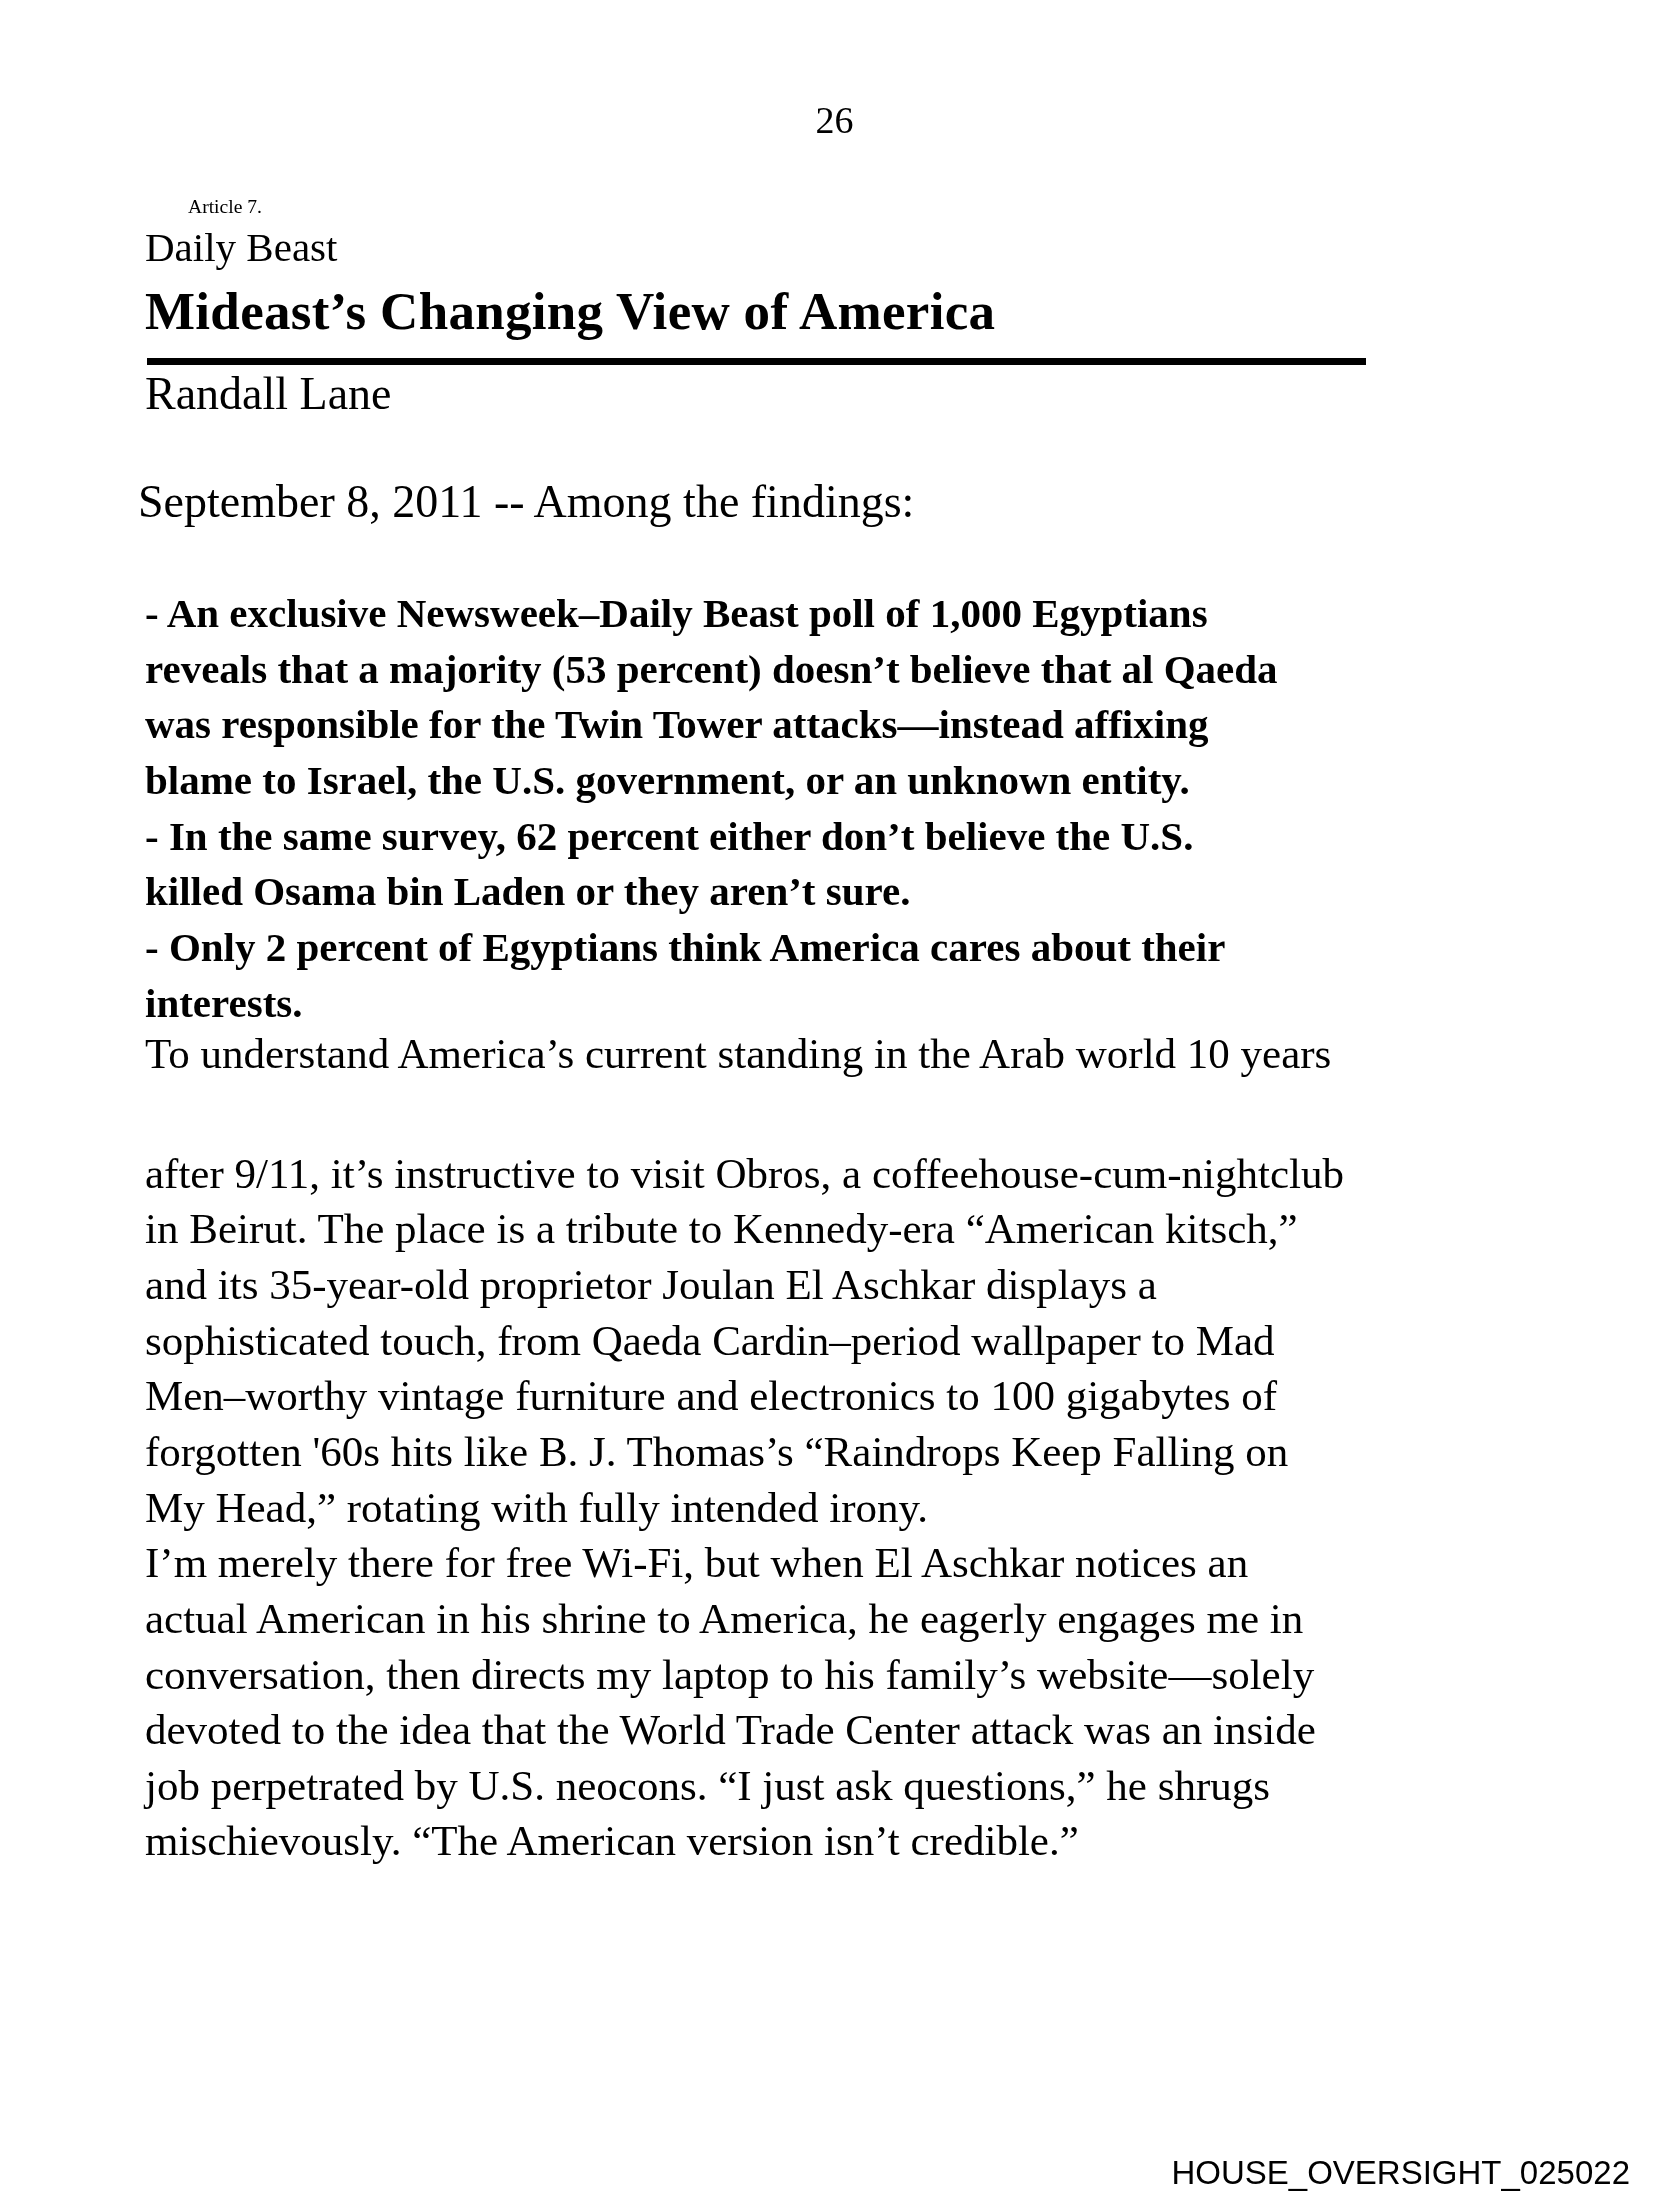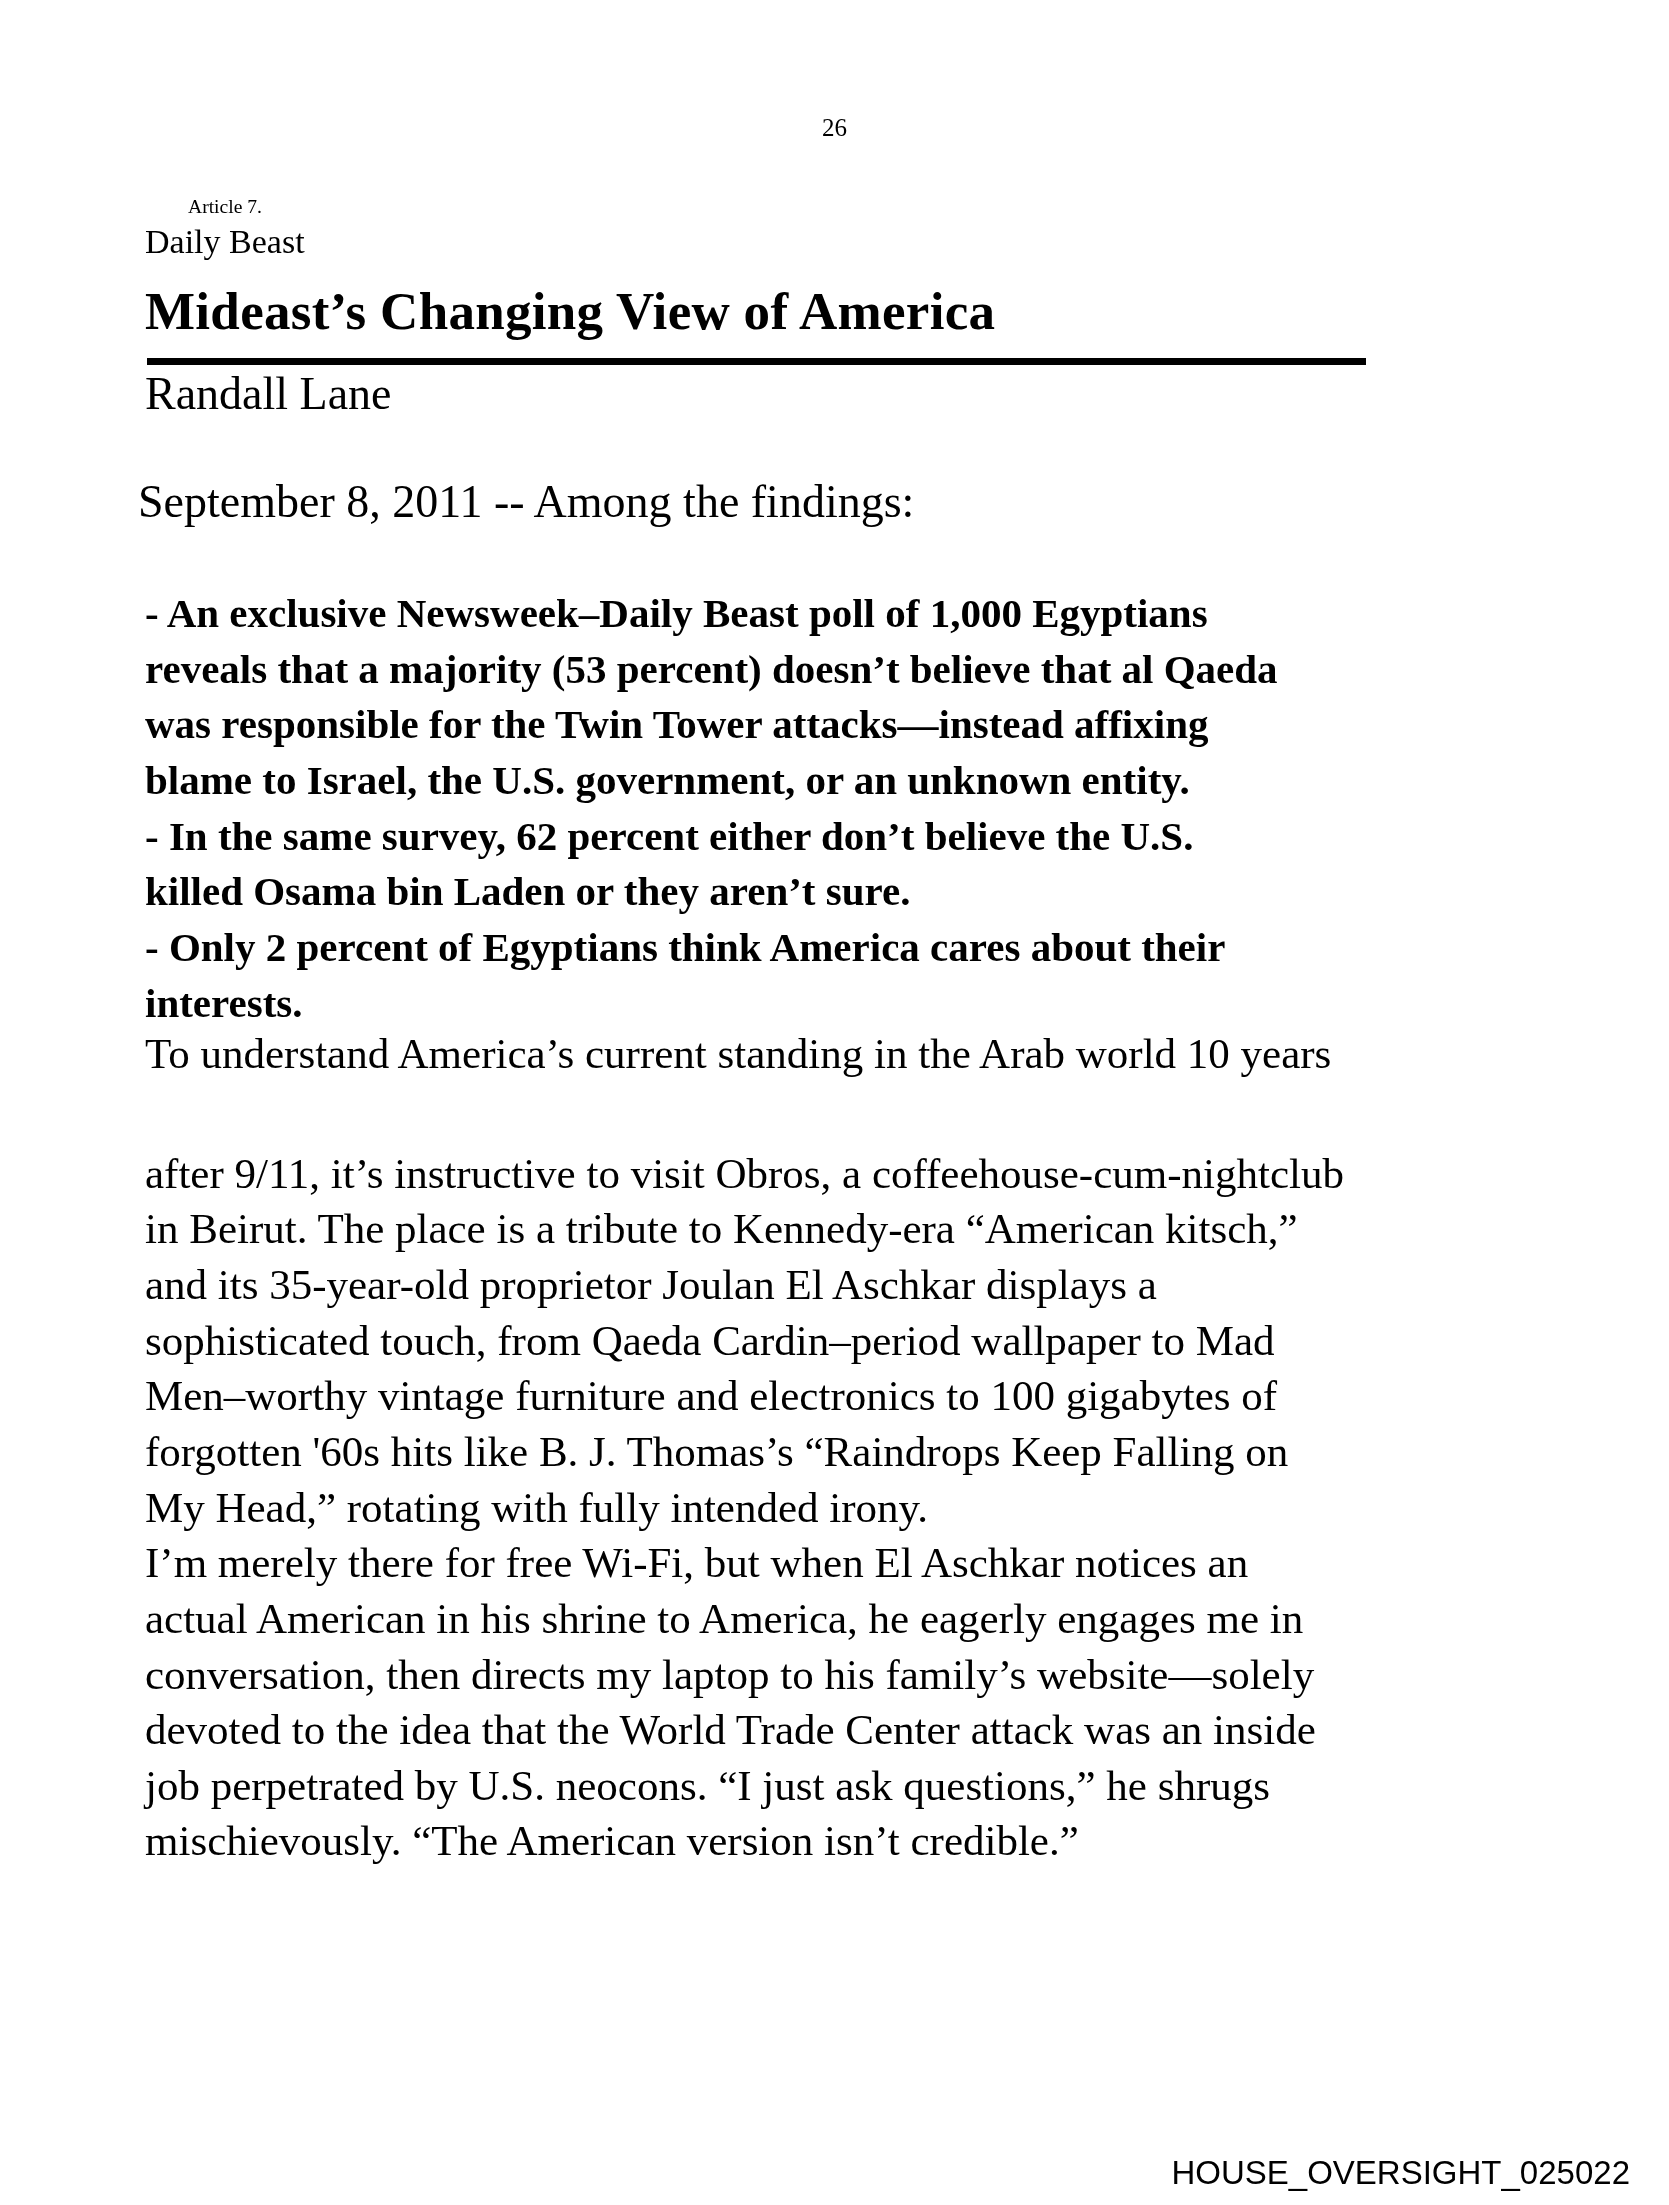--- a/index.html
+++ b/index.html
@@ -1,22 +1,22 @@
 <!DOCTYPE html>
 <html style="font-size:10.5px"><head>
   <meta charset="utf-8">
   <style>
     html, body { margin: 0; padding: 0; background: #ffffff; }
     body { width: 1669px; height: 2205px; position: relative; overflow: hidden; color: #000; }
     .serif { font-family: "Liberation Serif", "DejaVu Serif", serif; }
     .sans { font-family: "Liberation Sans", "DejaVu Sans", sans-serif; }
     .abs { position: absolute; white-space: nowrap; }
-    #page-number { left: 0; width: 1669px; text-align: center; top: 98px; font-size: 25px; margin-top: 16px; }
+    #page-number { left: 0; width: 1669px; text-align: center; top: 98px; font-size: 38px; }
     #article-label { left: 145px; top: 196px; font-size: 19.6px; margin-left: 43px; }
-    #publication { left: 145px; top: 223px; font-size: 34px; }
+    #publication { left: 145px; top: 223px; font-size: 41px; }
     #article-title { left: 145px; top: 281px; font-size: 53px; font-weight: bold; letter-spacing: 0.3px; }
     #title-underline { position: absolute; left: 147px; top: 358px; width: 1219px; height: 6.5px; background: #000; }
     #author { left: 145px; top: 367px; font-size: 46px; }
     #dateline { left: 138px; top: 475px; font-size: 46px; }
     .bullet-line { position: absolute; left: 145px; font-size: 41px; font-weight: bold; white-space: nowrap; }
     .body-line { position: absolute; left: 145px; font-size: 43px; white-space: nowrap; }
     #bates { right: 39px; top: 2154px; font-size: 33px; }
   </style>
 </head>
 <body>

